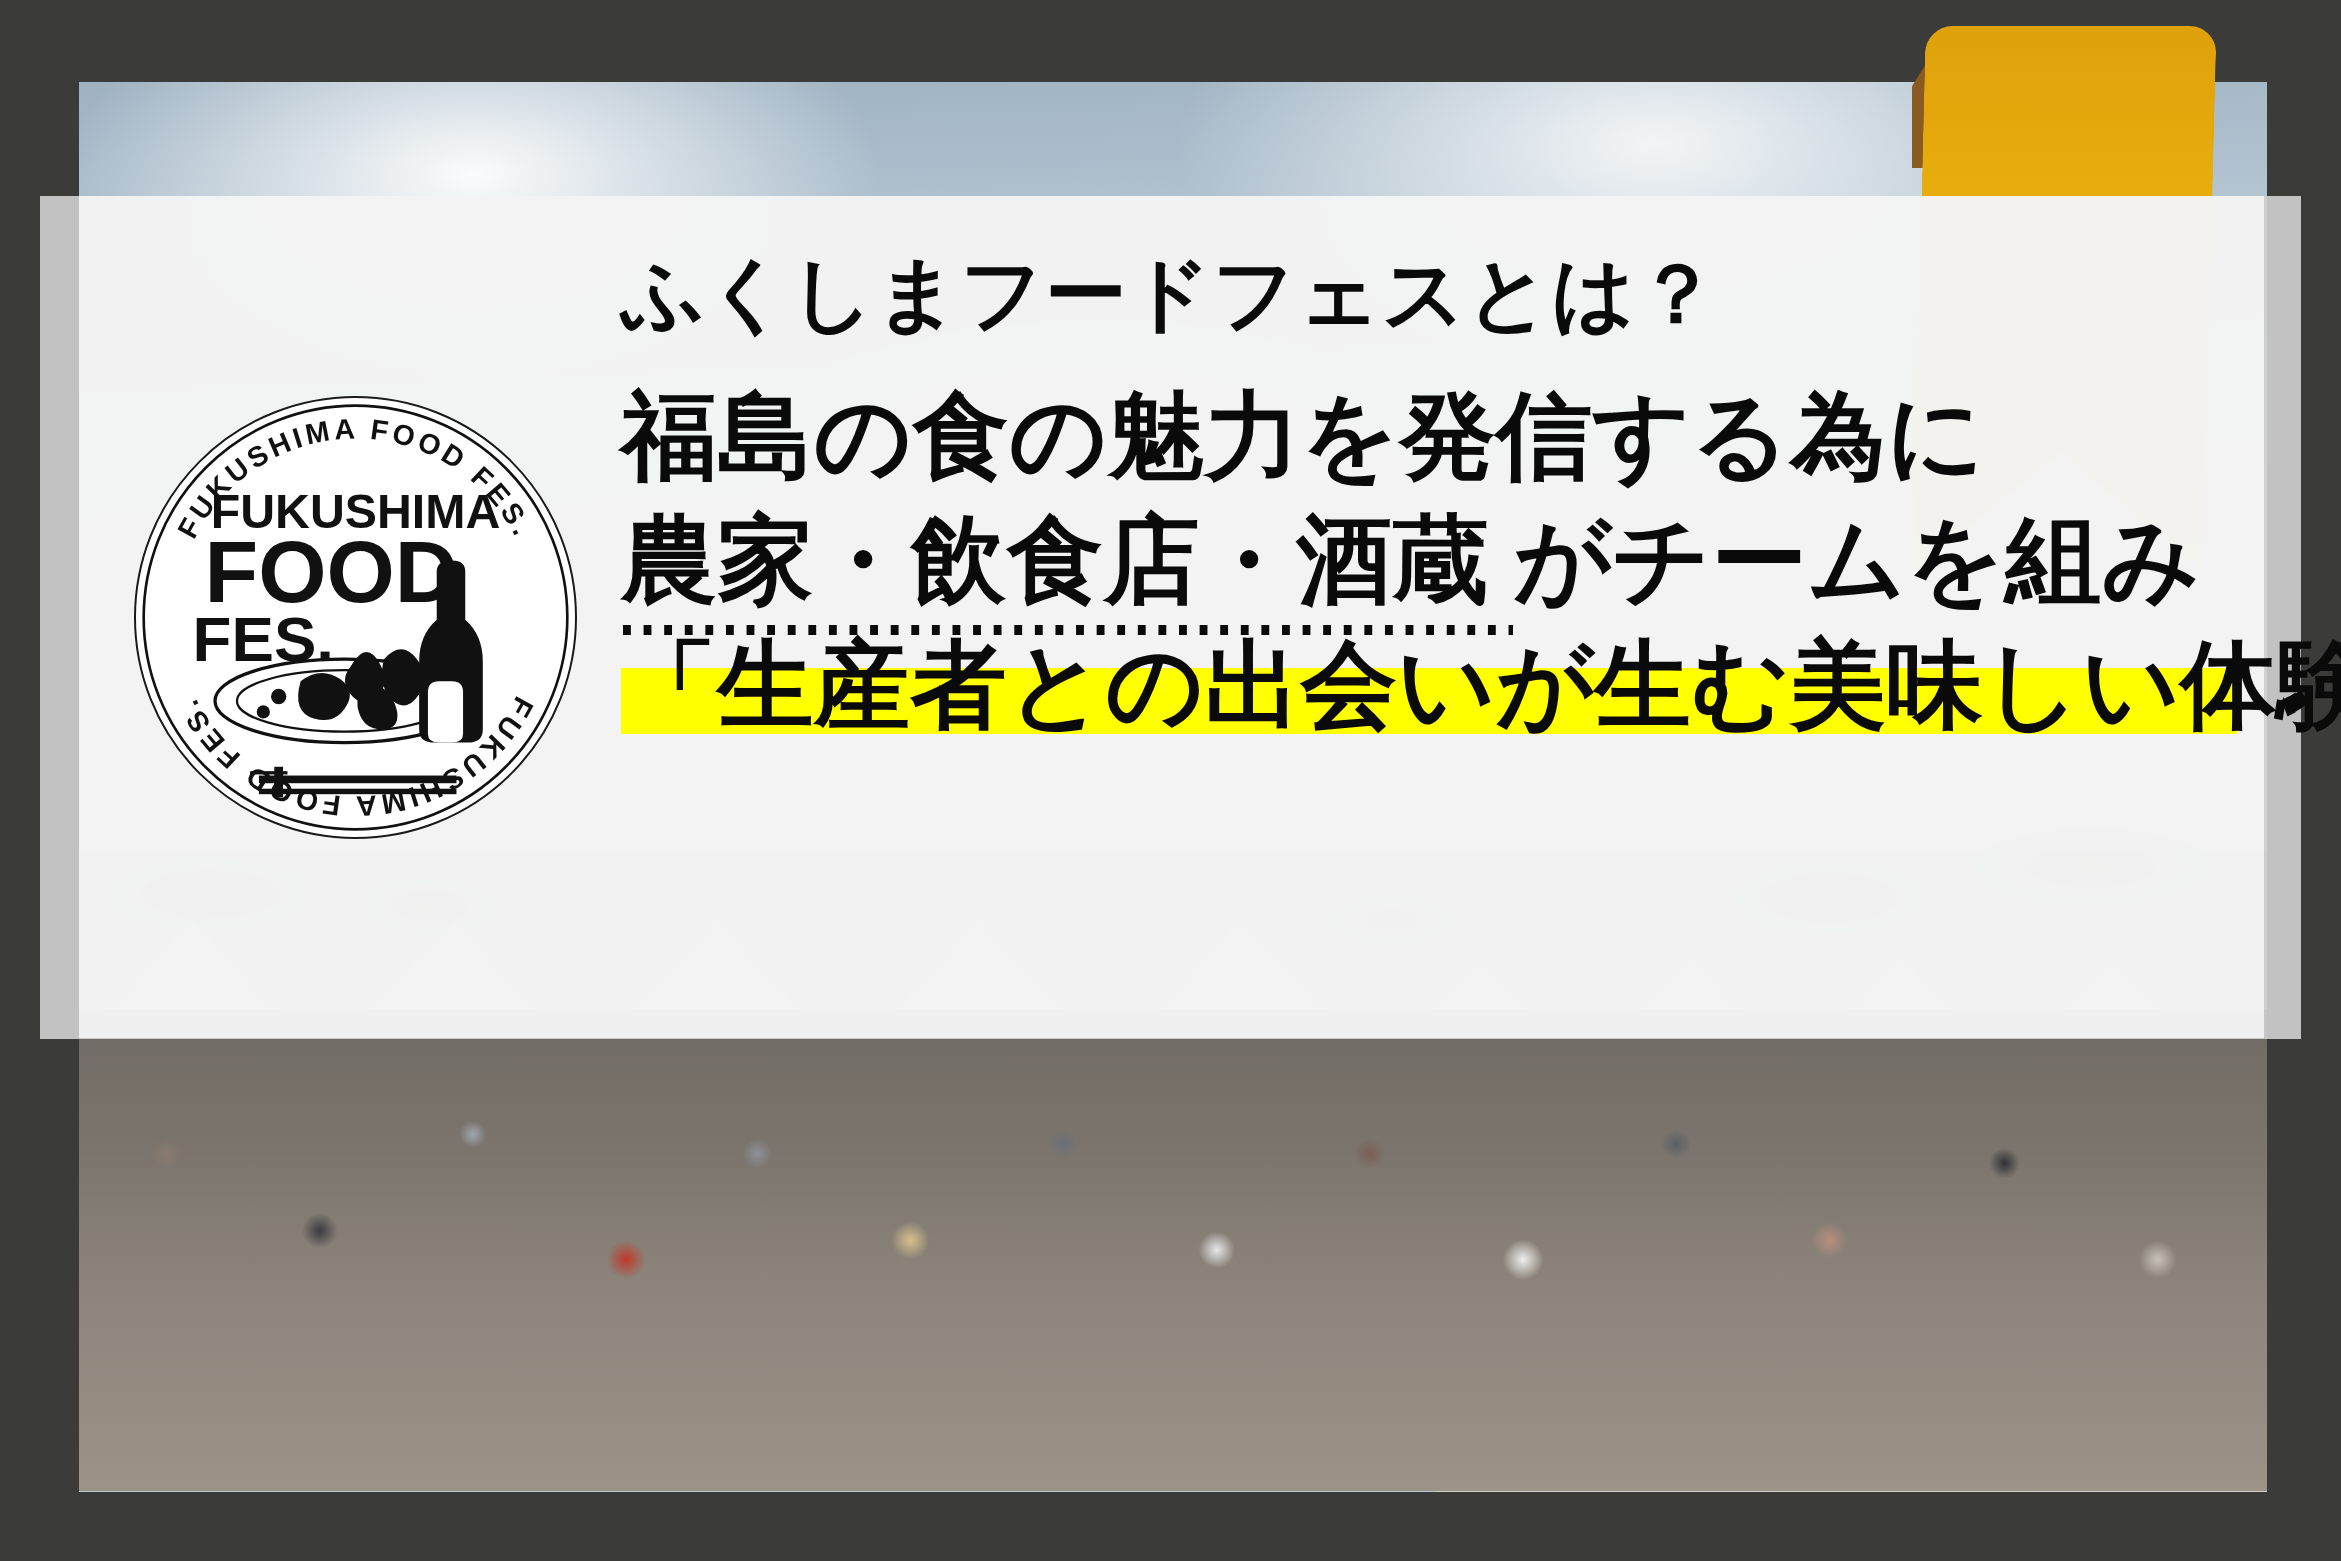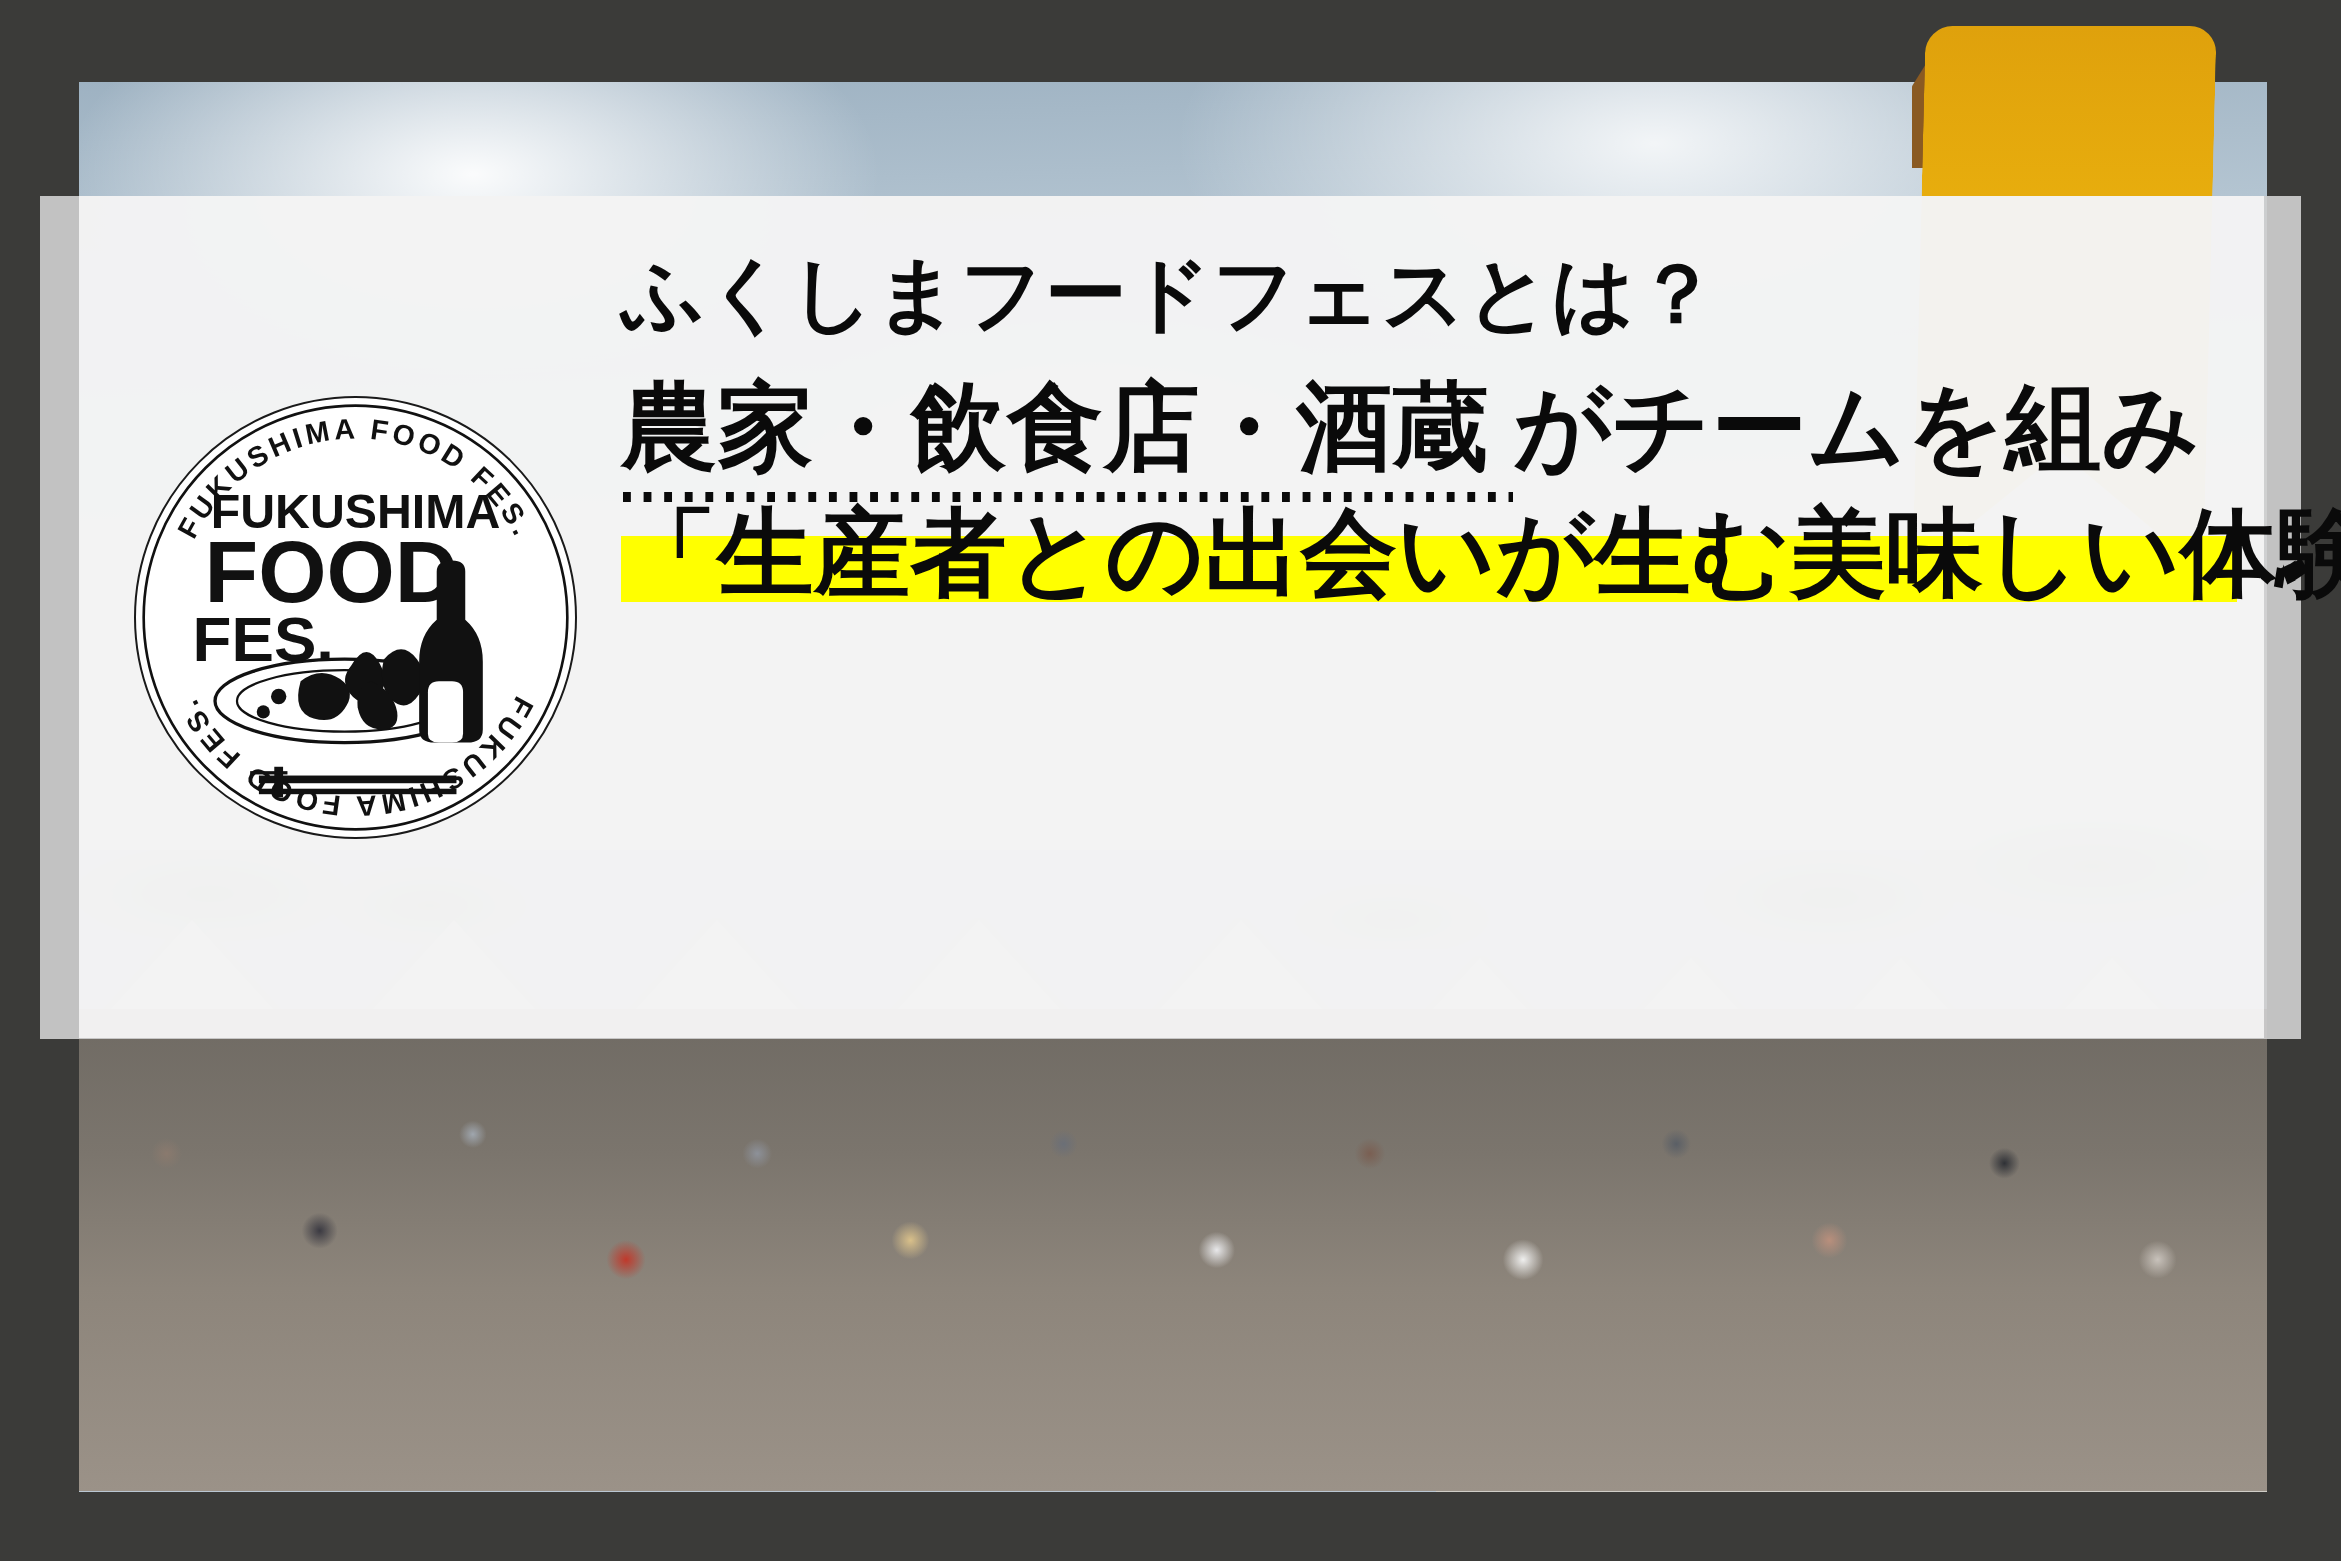--- a/index.html
+++ b/index.html
@@ -120,21 +120,21 @@
 
   
   .textblock{
     position:absolute; left:621px; top:248px;
     width:1593px;
     color:#0a0a0a;
     font-weight:700;
   }
   .headline{
     font-size:82px; line-height:1.12; letter-spacing:.01em;
-    margin:0 0 26px 0; white-space:nowrap;
+    margin:0 0 34px 0; white-space:nowrap;
   }
   .bodyline{
     font-size:96px; line-height:1.30; letter-spacing:.005em;
     margin:0; white-space:nowrap;
   }
   .dotted-wrap{ position:relative; display:block;font-family:Liberation Serif, serif; }
   .dotted-rule{
     position:absolute; left:1.9px; top:126px;
     width:890px; height:10.3px;
     background-image:linear-gradient(90deg,#0a0a0a 0 8px, transparent 8px 20.6px);
@@ -219,20 +219,21 @@
       <rect x="112" y="356" width="180" height="5" fill="#111"></rect>
       <rect x="126" y="336" width="8" height="28" fill="#111"></rect>
       <rect x="104" y="340" width="34" height="3" fill="#111"></rect>
     </g>
   </svg>
 </div>
 
 <div class="textblock">
   <div class="headline">ふくしまフードフェスとは？</div>
 
+  <div class="bodyline">福島の食の魅力を発信する為に</div>
 
   <div class="dotted-wrap">
     <div class="bodyline">農家・飲食店・酒蔵  がチームを組み</div>
     <div class="dotted-rule"></div>
   </div>
 
 
   <div class="hl-line">
     <span class="hl-bg"></span>
     <span class="hl-tx">「生産者との出会いが生む美味しい体験」</span>

